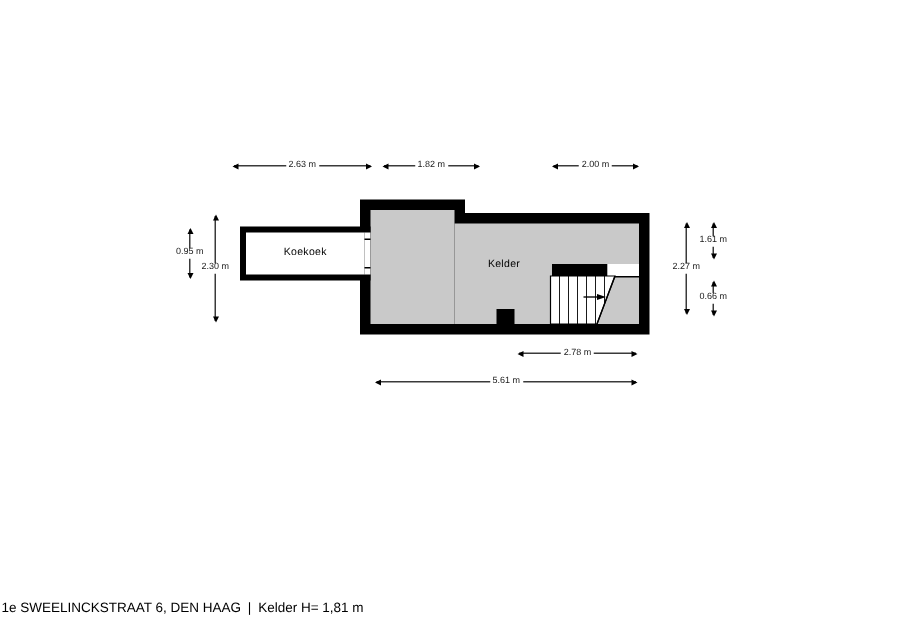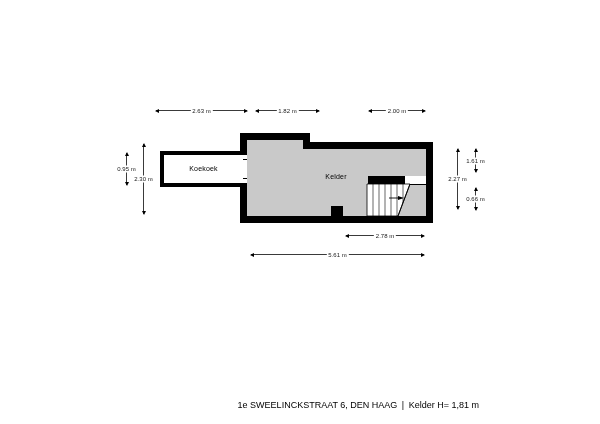--- a/index.html
+++ b/index.html
@@ -30,21 +30,21 @@
   .dim-h .arr-b{right:0;top:0.5px;border-top:2px solid transparent;border-bottom:2px solid transparent;border-left:4px solid #000;}
   .dim-v .arr-a{top:0;left:0.5px;border-left:2px solid transparent;border-right:2px solid transparent;border-bottom:4px solid #000;}
   .dim-v .arr-b{bottom:0;left:0.5px;border-left:2px solid transparent;border-right:2px solid transparent;border-top:4px solid #000;}
   .dlabel{
     position:absolute;left:50%;top:50%;transform:translate(-50%,-50%);
     background:#ffffff;color:#1a1a1a;font-size:6px;line-height:7px;
     padding:0 2px;white-space:nowrap;
   }
   
   #footer{
-    position:absolute;left:0;top:400px;width:480px;text-align:right;
+    position:absolute;left:0;top:400px;width:480px;text-align:left;
     color:#000;font-size:9px;line-height:11px;white-space:nowrap;
   }
   #footer span{padding:0 1px;}
 </style>
 </head>
 <body>
 
 <div id="canvas">
 
   <div class="shape wall" style="left:240px;top:133px;width:70px;height:90px;"></div>

